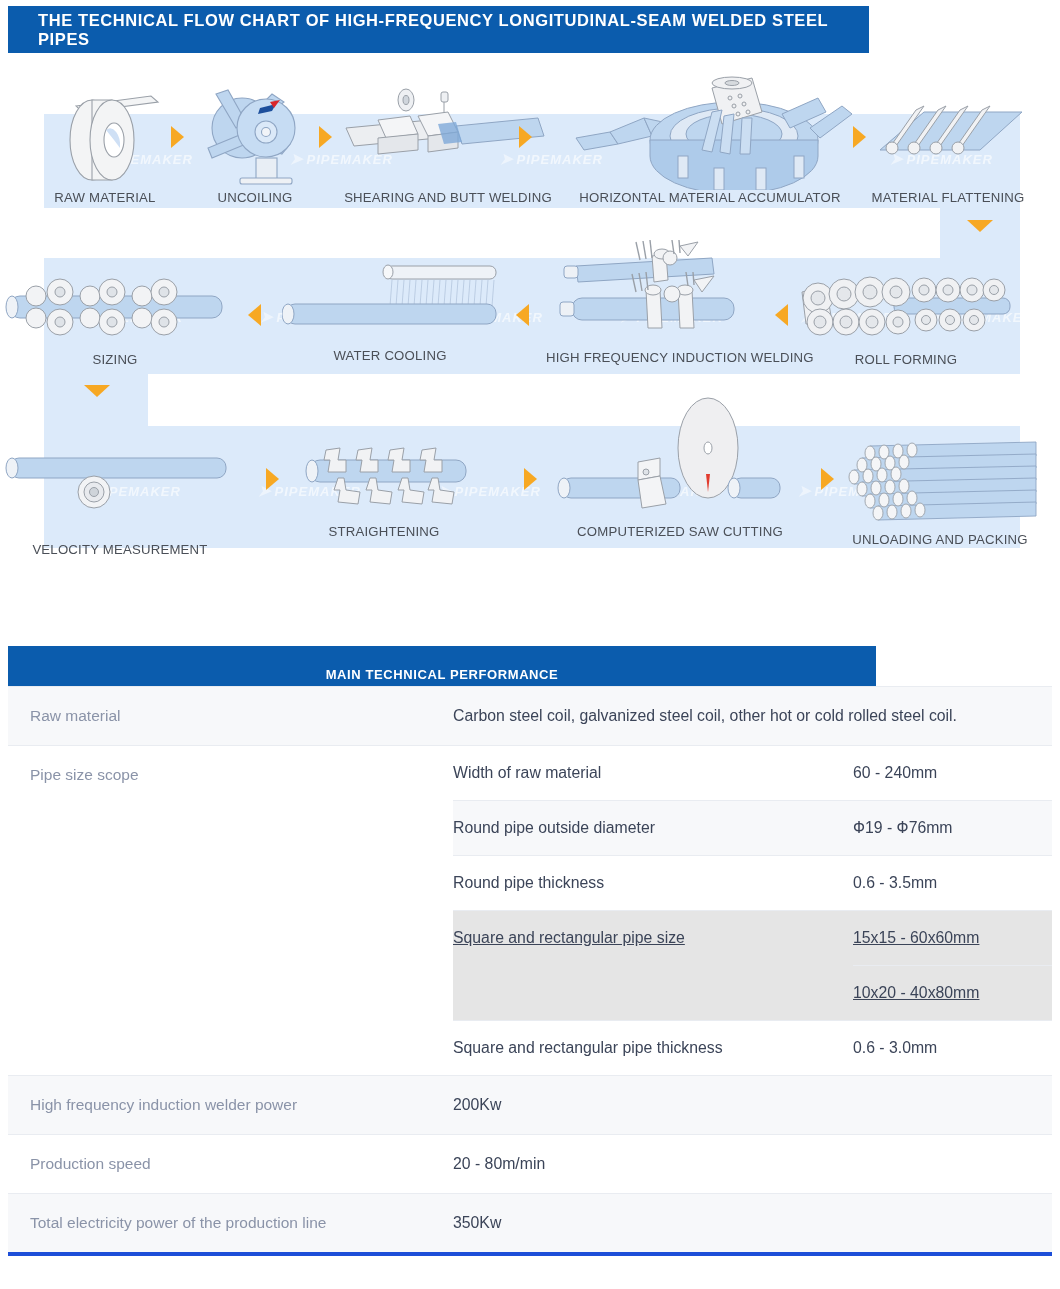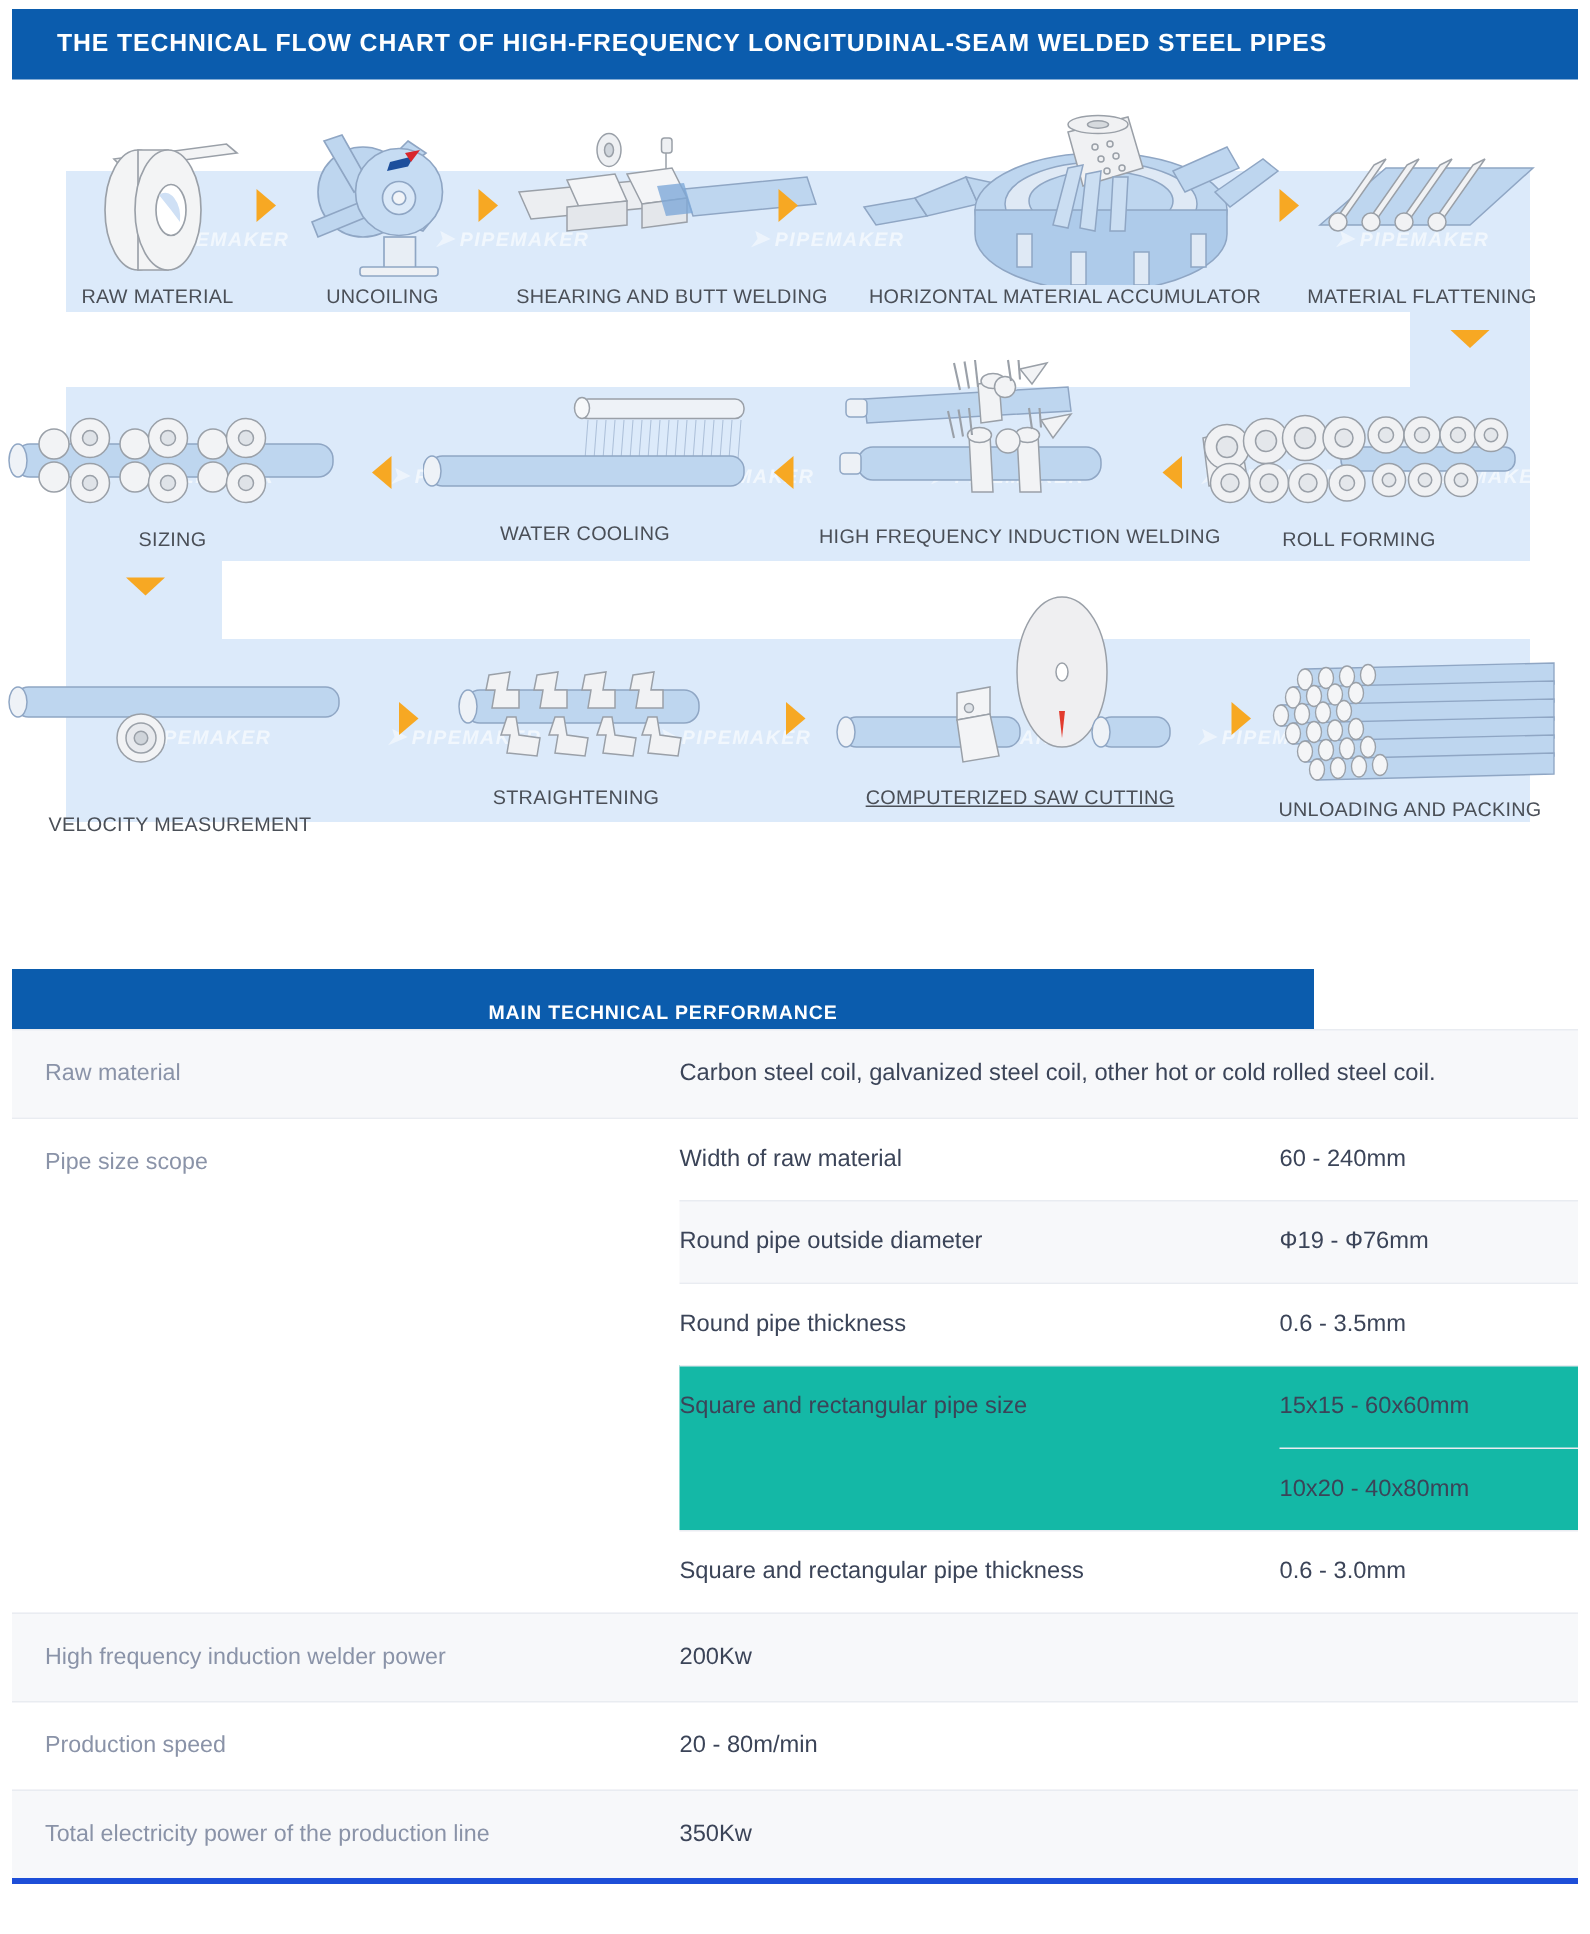--- a/index.html
+++ b/index.html
@@ -19,21 +19,21 @@
     background: #0b5cad;
     color: #ffffff;
     font-weight: bold;
     letter-spacing: .6px;
     display: flex;
     align-items: center;
   }
   #flow-banner {
     position: absolute;
     left: 8px; top: 6px;
-    width: 1044px; height: 47px;
+    width: 861px; height: 47px;
     padding-left: 30px;
     font-size: 16.5px;
   }
   #perf-banner {
     position: absolute;
     left: 8px; top: 614px;
     width: 868px; height: 57px;
     justify-content: center;
     font-size: 13px;
     margin-top: 32px;
@@ -521,21 +521,21 @@
         <ellipse cx="8" cy="92" rx="6" ry="10" fill="#eef2f7"></ellipse>
         <rect x="176" y="82" width="48" height="20" rx="9"></rect>
         <ellipse cx="178" cy="92" rx="6" ry="10" fill="#eef2f7"></ellipse>
       </g>
       <g stroke="#9aa0a8" stroke-width="1" fill="#f3f4f6">
         <path d="M82 66 L104 62 L104 80 L82 84 Z"></path>
         <path d="M82 84 L104 80 L110 108 L86 112 Z"></path>
         <circle cx="90" cy="76" r="3" fill="#dfe3e8"></circle>
       </g>
     </svg>
-    <div class="stage-label" style="top:128px;text-decoration:underline;">COMPUTERIZED SAW CUTTING</div>
+    <div class="stage-label" style="top:128px;">COMPUTERIZED SAW CUTTING</div>
   </div>
   <div class="arrow-r" style="left:821px; top:410px;"></div>
 
   <div class="stage" style="left:840px; top:380px; width:200px; height:110px;">
     <svg class="stage-art" viewBox="0 0 200 92" width="200" height="92">
       <g stroke="#8fa6c4" stroke-width=".9" fill="#bed6ef">
         <path d="M30 8 L196 4 L196 18 L30 22 Z"></path>
         <path d="M22 20 L196 16 L196 30 L22 34 Z"></path>
         <path d="M14 32 L196 28 L196 42 L14 46 Z"></path>
         <path d="M22 44 L196 40 L196 54 L22 58 Z"></path>
@@ -594,21 +594,21 @@
         <div class="sub-v">60 - 240mm</div>
       </div>
       <div class="subrow shade" style="background:#f7f8fa;">
         <div class="sub-k">Round pipe outside diameter</div>
         <div class="sub-v">Ф19 - Ф76mm</div>
       </div>
       <div class="subrow">
         <div class="sub-k">Round pipe thickness</div>
         <div class="sub-v">0.6 - 3.5mm</div>
       </div>
-      <div class="subrow" style="background:#14b8a6;">
+      <div class="subrow" style="background:#e5e5e5;text-decoration:underline;">
         <div class="sub-k tall">Square and rectangular pipe size</div>
         <div class="sub-v stacked">
           <div>15x15 - 60x60mm</div>
           <div>10x20 - 40x80mm</div>
         </div>
       </div>
       <div class="subrow">
         <div class="sub-k">Square and rectangular pipe thickness</div>
         <div class="sub-v">0.6 - 3.0mm</div>
       </div>

